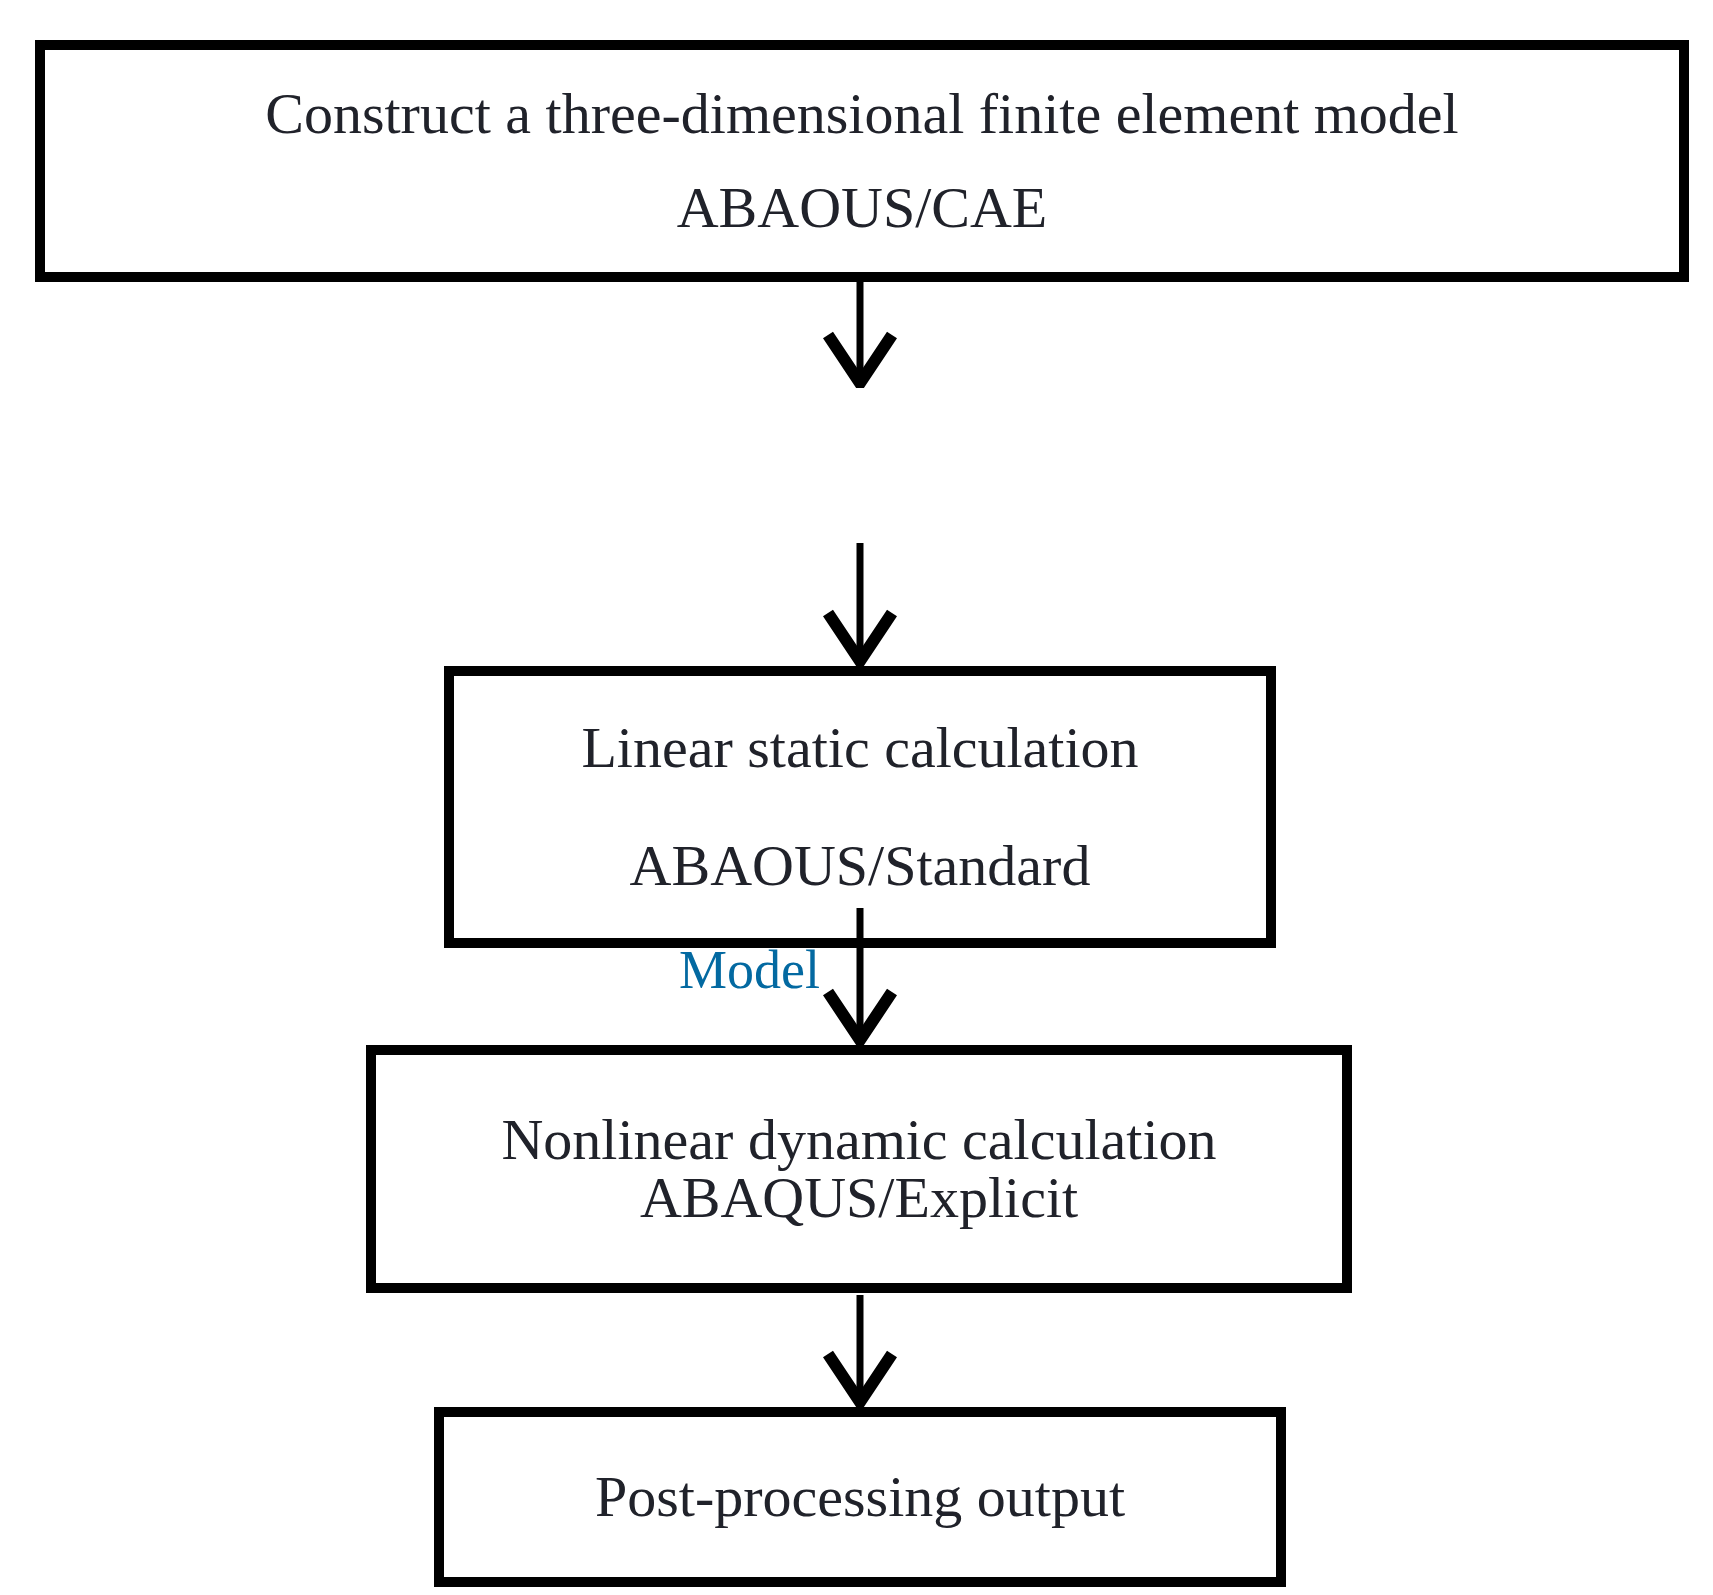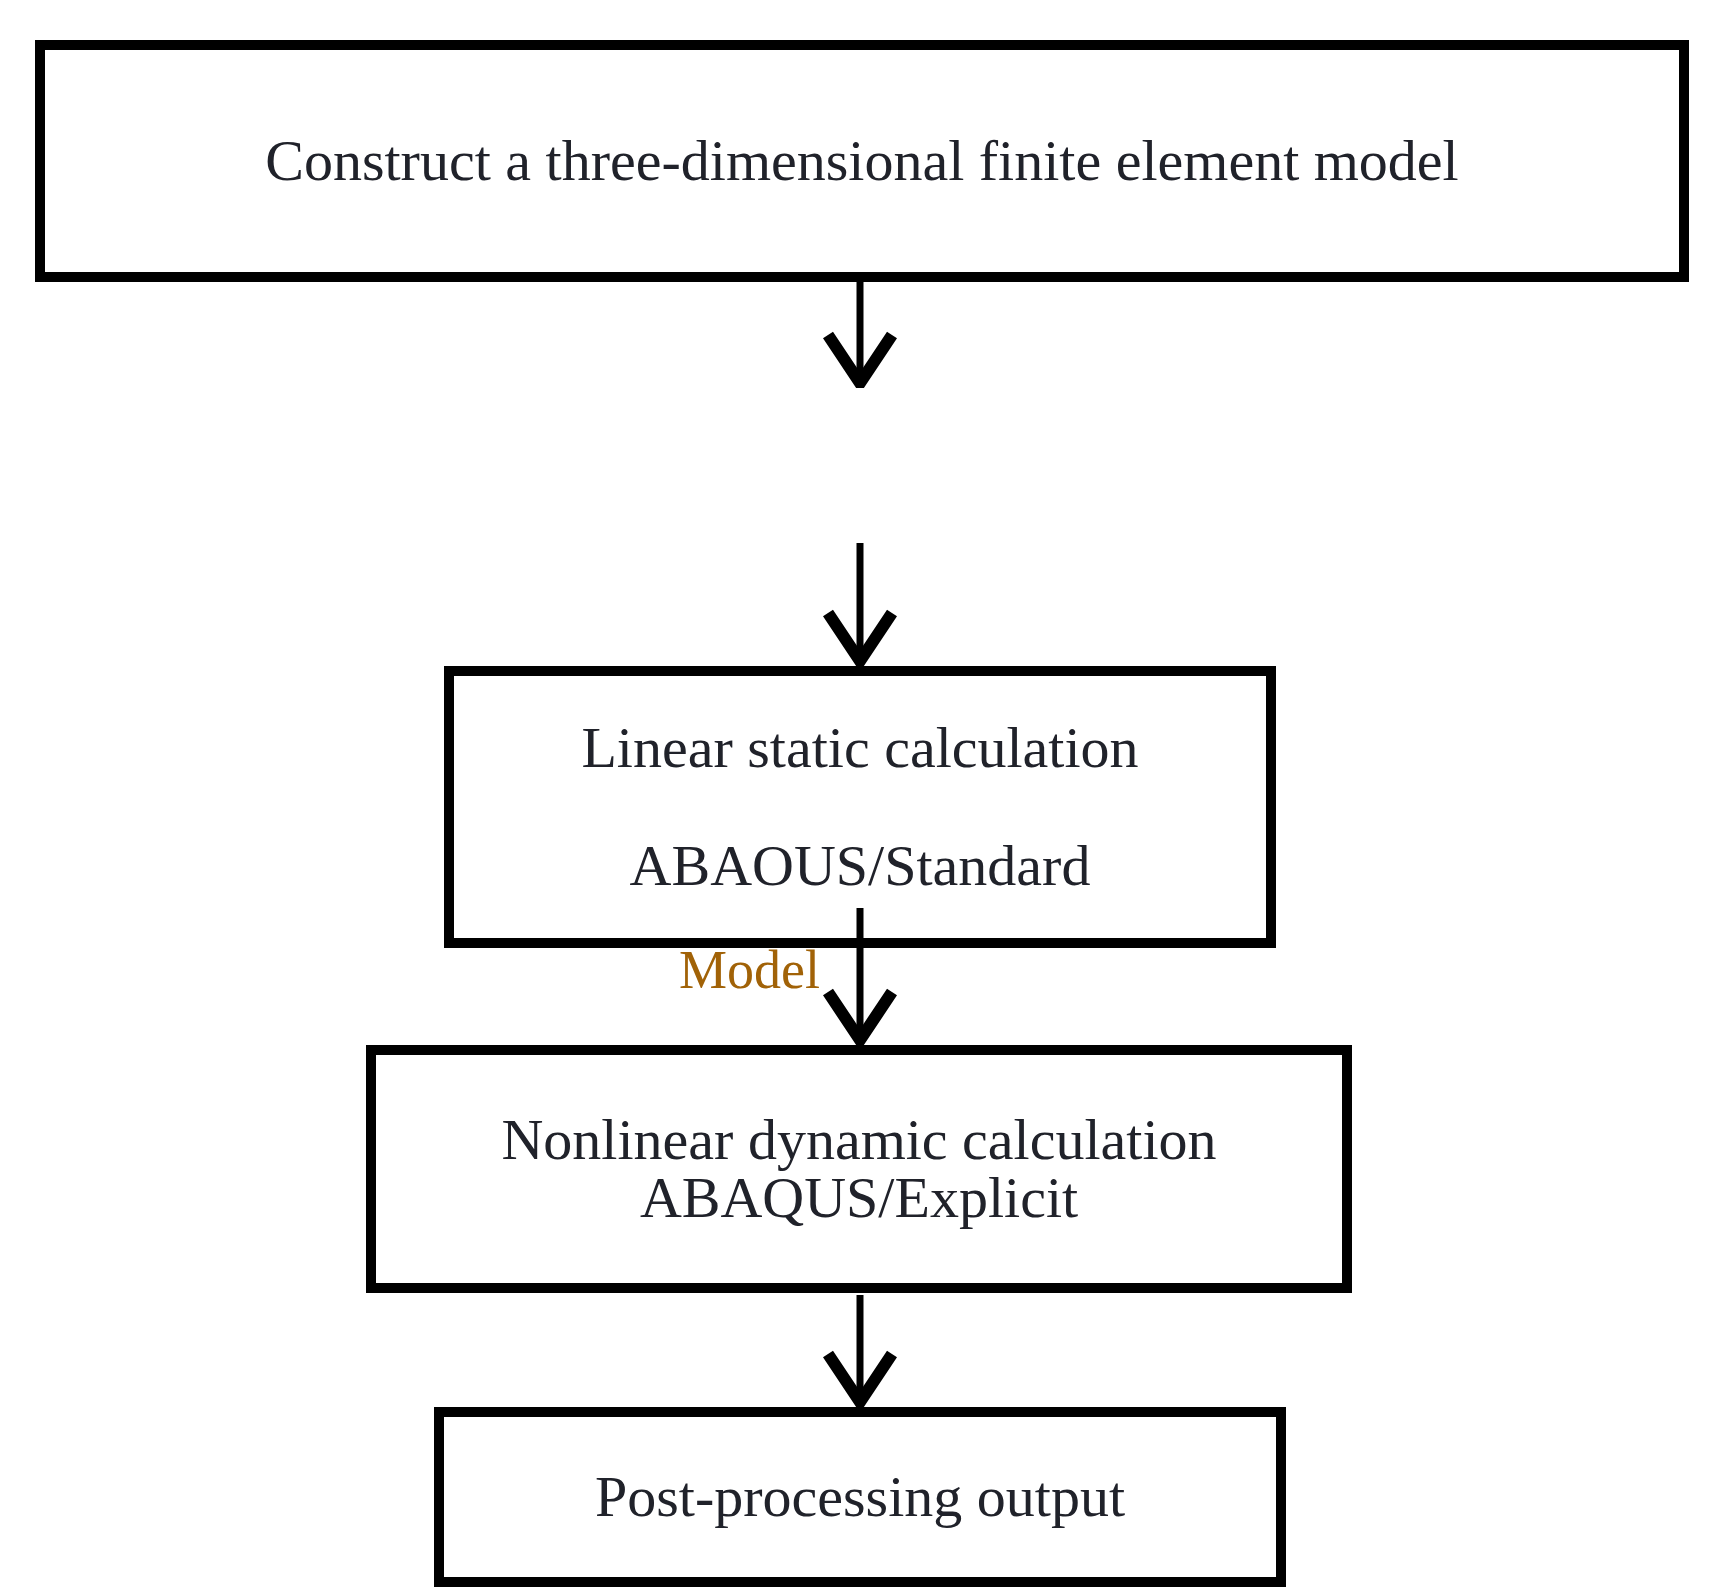--- a/index.html
+++ b/index.html
@@ -44,33 +44,34 @@
   }
   .a1 { left: 810px; top: 282px; }
   .a2 { left: 810px; top: 543px; }
   .a3 { left: 810px; top: 908px; }
   .a4 { left: 810px; top: 1295px; }
   .edge-label {
     position: absolute;
     top: 941px;
     font-size: 54px;
     line-height: 58px;
-    color: #a16207;
+    color: #0369a1;
     white-space: nowrap;
   }
   .edge-label.left  { left: 520px; width: 300px; text-align: right; }
   .edge-label.right { left: 898px; width: 430px; text-align: left; }
 </style>
 </head>
 <body>
 
 <div class="canvas">
 
   <div class="node box1">
     <span class="line">Construct a three-dimensional finite element model</span>
+    <span class="line">ABAOUS/CAE</span>
   </div>
 
   <svg class="arrow a1" width="100" height="106" viewBox="0 0 100 106">
     <line x1="50" y1="0" x2="50" y2="101" stroke="#000000" stroke-width="7"></line>
     <polyline points="18,53 50,101 82,53" fill="none" stroke="#000000" stroke-width="12"></polyline>
   </svg>
 
 
   <svg class="arrow a2" width="100" height="123" viewBox="0 0 100 123">
     <line x1="50" y1="0" x2="50" y2="118" stroke="#000000" stroke-width="7"></line>

